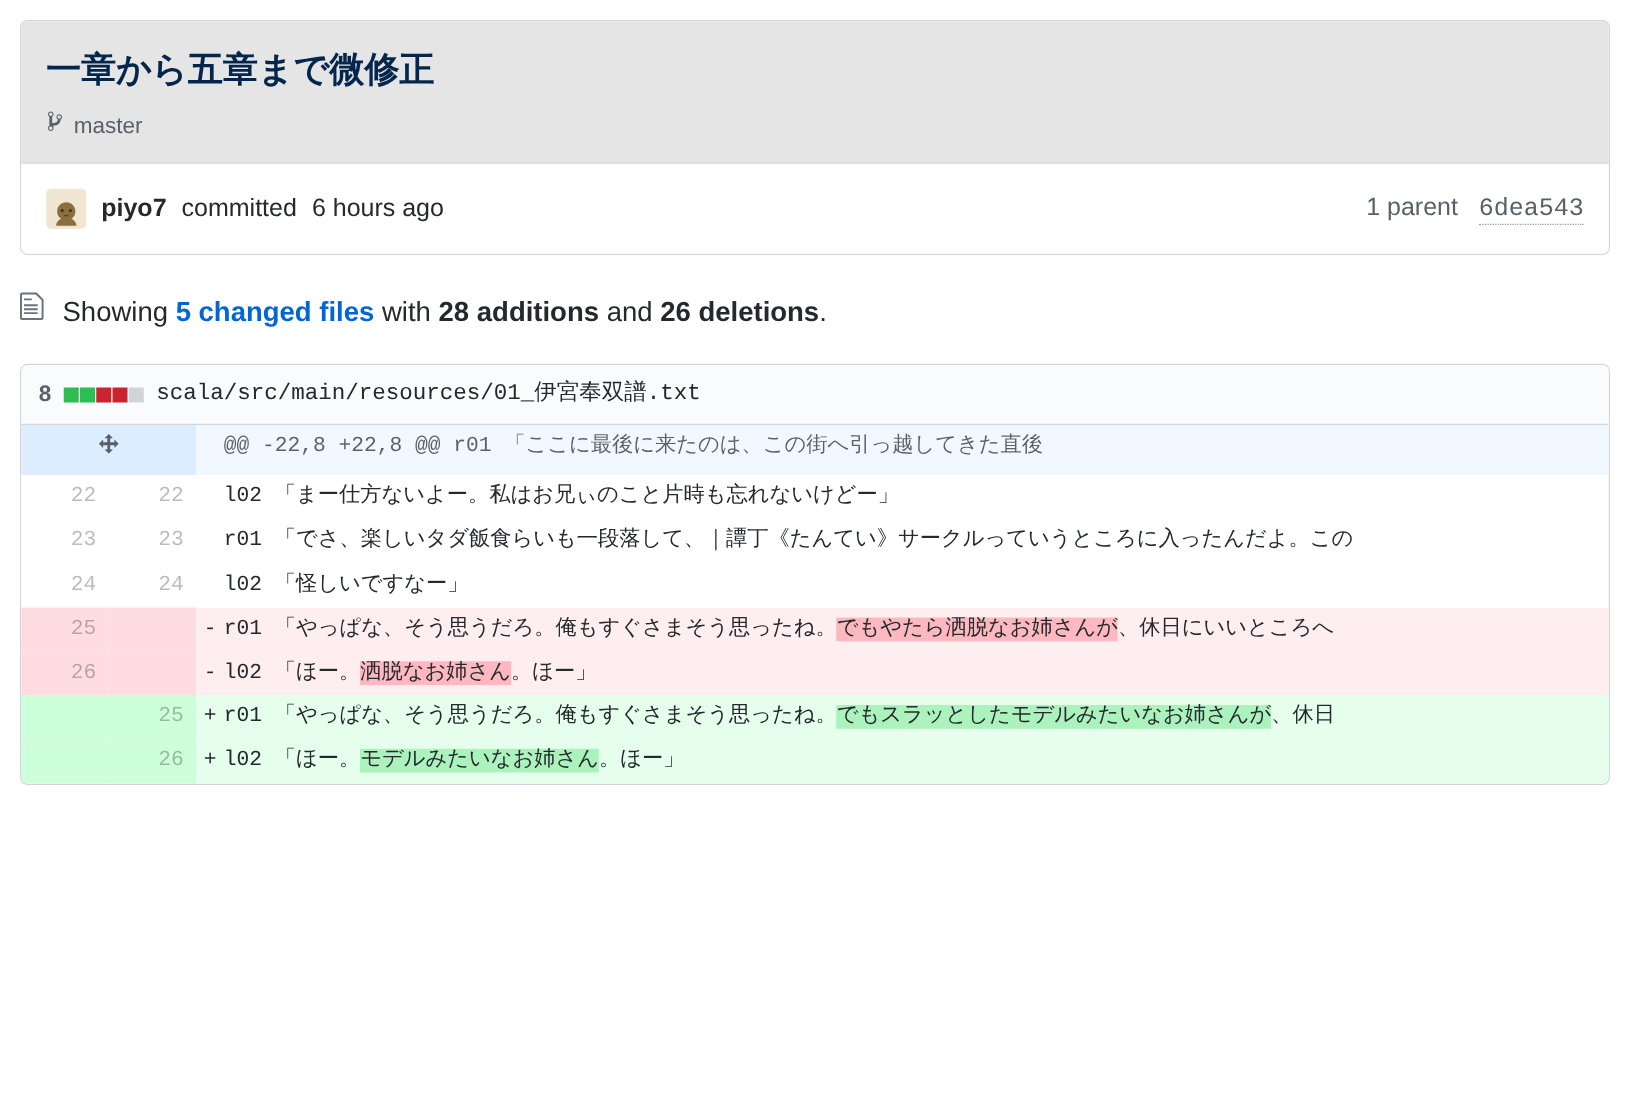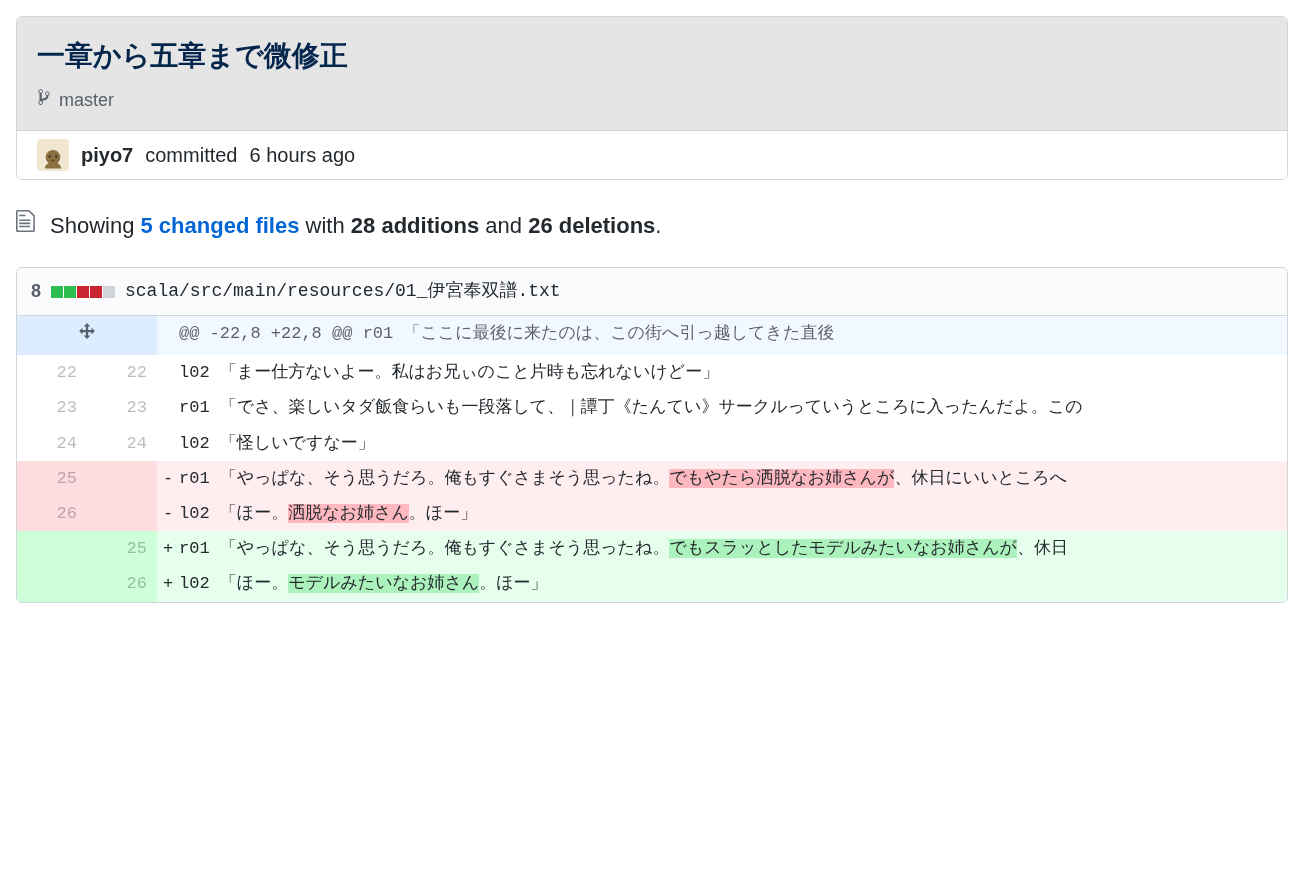--- a/index.html
+++ b/index.html
@@ -40,21 +40,21 @@
 }
 .branch-icon svg {
   width: 14px;
   height: 18px;
   fill: #586069;
 }
 .commit-meta {
   display: flex;
   align-items: center;
   justify-content: space-between;
-  padding: 8px 20px;
+  padding: 20px 20px;
   background: #fff;
 }
 .commit-meta-left {
   display: flex;
   align-items: center;
   gap: 12px;
   font-size: 20px;
 }
 .avatar {
   width: 32px;
@@ -218,20 +218,25 @@
             <path fill="#8b6f3e" d="M16 6c-5 0-9 4-9 9 0 3 1.5 5.5 3.8 7.1C8 23.5 6 26 6 29h20c0-3-2-5.5-4.8-6.9 2.3-1.6 3.8-4.1 3.8-7.1 0-5-4-9-9-9z"></path>
             <circle cx="12" cy="14" r="1.5" fill="#3a2e1a"></circle>
             <circle cx="20" cy="14" r="1.5" fill="#3a2e1a"></circle>
             <path fill="#5a4628" d="M13 18c1 1.5 2 2 3 2s2-.5 3-2c-1 .3-2 .5-3 .5s-2-.2-3-.5z"></path>
           </svg>
       </span>
       <span class="author">piyo7</span>
       <span>committed</span>
       <span>6 hours ago</span>
     </div>
+    <div class="commit-meta-right">
+      <span class="parent-label">1 parent</span>
+      &nbsp;
+      <span class="sha">6dea543</span>
+    </div>
   </div>
 </div>
 
 <div class="summary-bar">
   <span class="diffstat-icon">
     <svg viewBox="0 0 14 16">
         <path d="M6 5H2V4h4v1zM2 8h7V7H2v1zm0 2h7V9H2v1zm0 2h7v-1H2v1zm10-7.5V14c0 .55-.45 1-1 1H1c-.55 0-1-.45-1-1V2c0-.55.45-1 1-1h7.5L12 4.5zM11 5L8 2H1v12h10V5z"></path>
       </svg>
   </span>
   <span>

